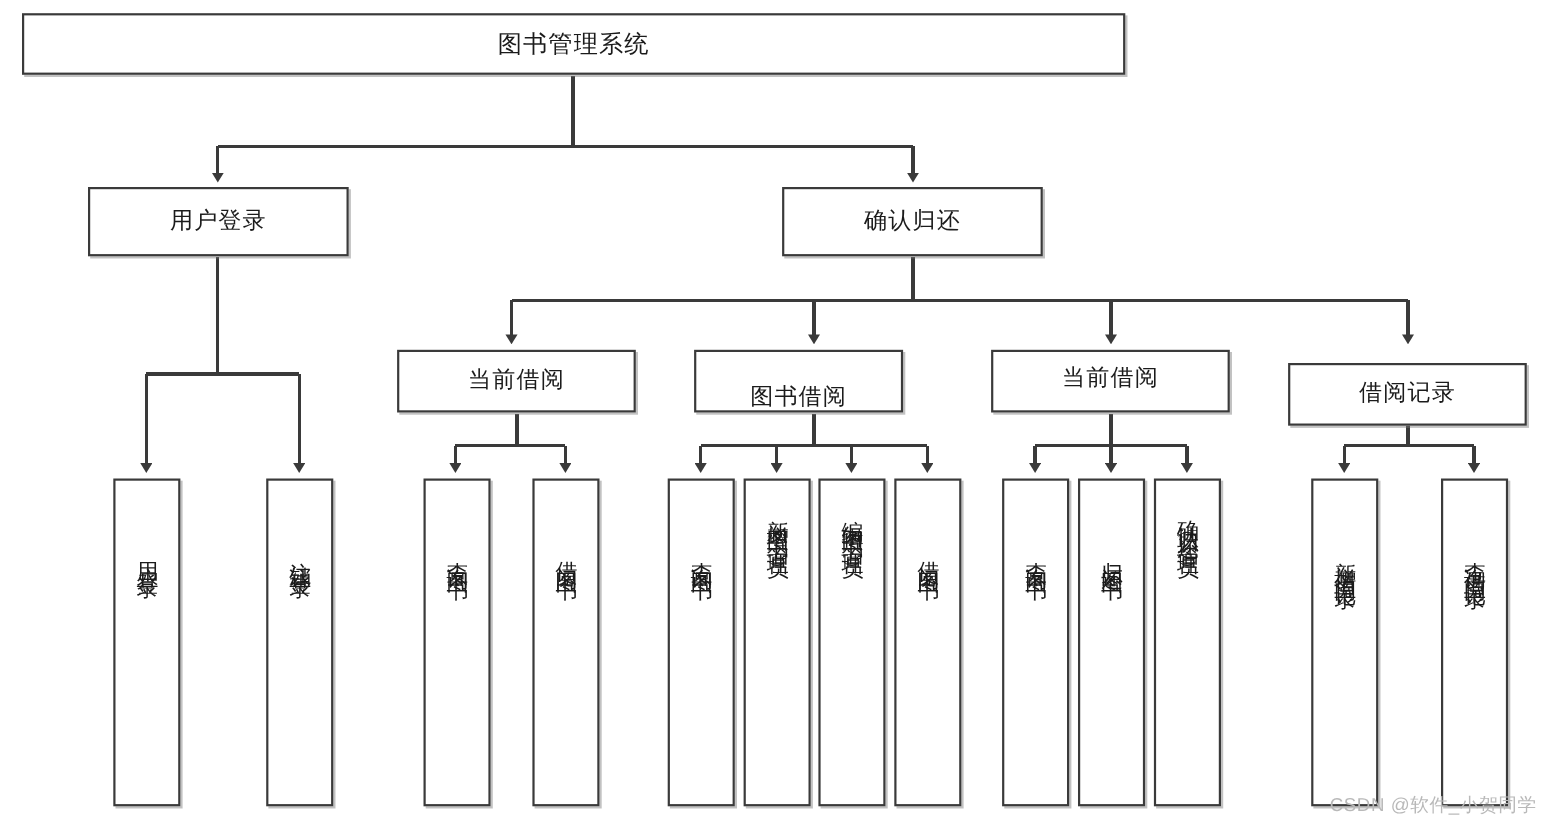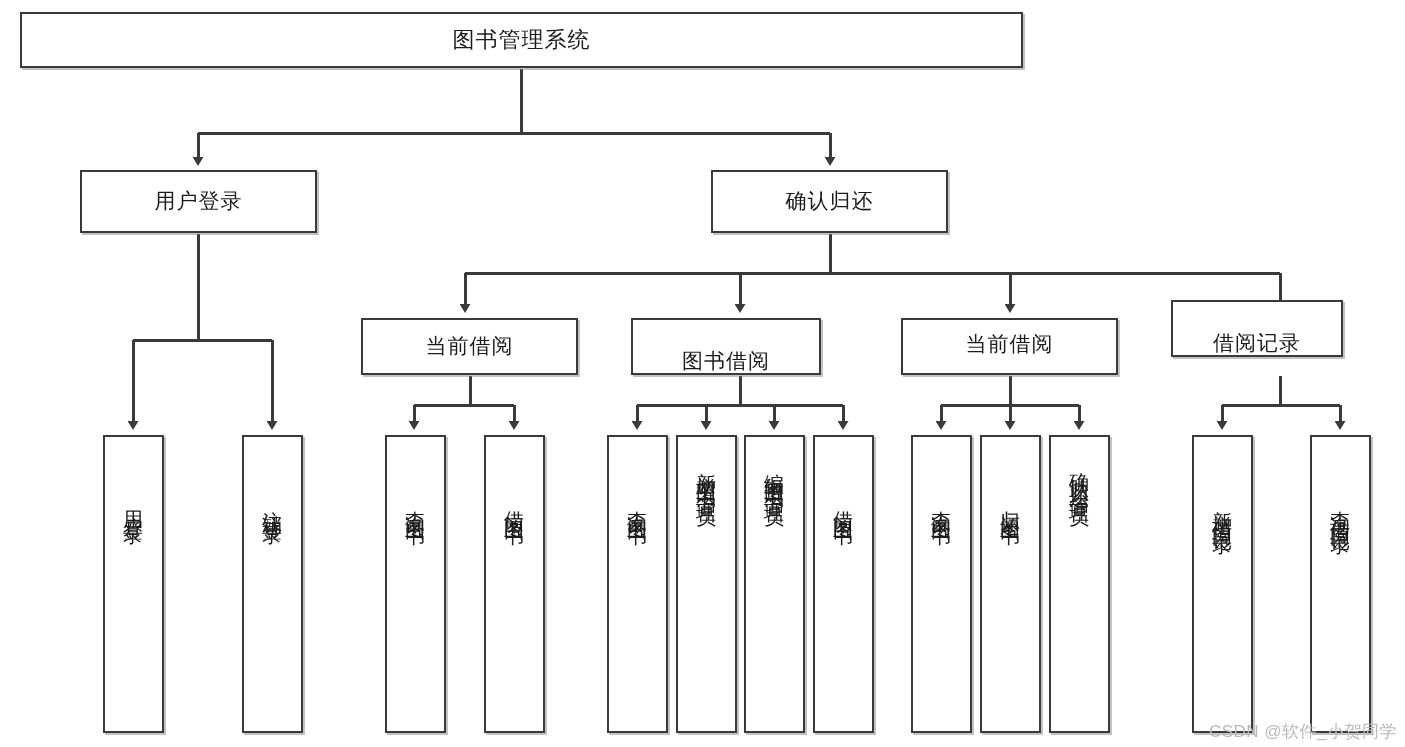--- a/index.html
+++ b/index.html
@@ -148,21 +148,21 @@
 
   <div class="node level-2" style="left:361px; top:318px; width:217px; height:57px;">
     <span class="node-label">当前借阅</span>
   </div>
   <div class="node level-2" style="left:631px; top:318px; width:190px; height:57px;align-items:flex-end;">
     <span class="node-label">图书借阅</span>
   </div>
   <div class="node level-2" style="left:901px; top:318px; width:217px; height:57px;font-family:Liberation Mono, monospace;">
     <span class="node-label">当前借阅</span>
   </div>
-  <div class="node level-2" style="left:1171px; top:300px; width:172px; height:57px;align-items:flex-end;">
+  <div class="node level-2" style="left:1171px; top:330px; width:217px; height:57px;">
     <span class="node-label">借阅记录</span>
   </div>
 
   <div class="node leaf" style="left:103px; top:435px; width:61px; height:298px;">
     <span class="node-label">用户登录</span>
   </div>
   <div class="node leaf" style="left:242px; top:435px; width:61px; height:298px;">
     <span class="node-label">注销登录</span>
   </div>
 

